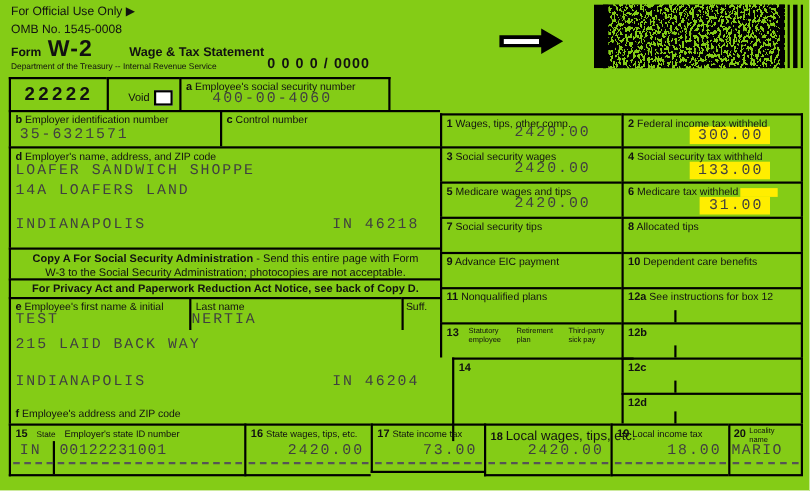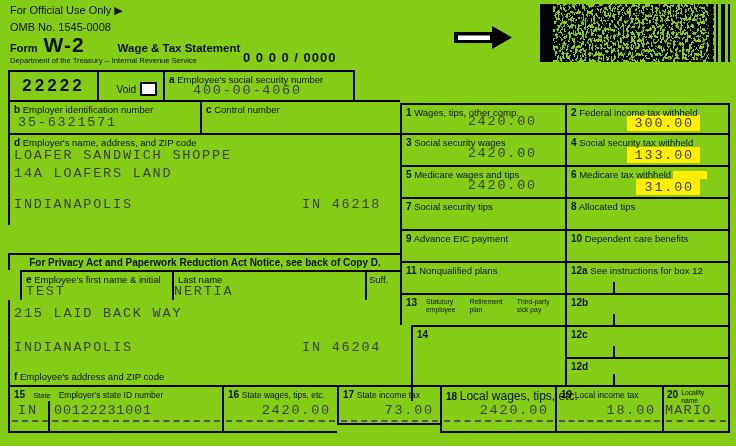--- a/index.html
+++ b/index.html
@@ -109,25 +109,28 @@
 
   <div class="cell" style="left:8px; top:133px; width:392px; height:92px;">
     <div class="lbl"><b class="bn">d</b>
       <span>Employer's name, address, and ZIP code</span></div>
     <div class="mono-line" style="left:4px; top:13px;">LOAFER SANDWICH SHOPPE</div>
     <div class="mono-line" style="left:4px; top:31px;">14A LOAFERS LAND</div>
     <div class="mono-line" style="left:4px; top:62px;">INDIANAPOLIS</div>
     <div class="mono-line" style="left:292px; top:62px;">IN 46218</div>
   </div>
 
+  <div class="cell copya" style="left:8px; top:225px; width:392px; height:28px;">
+    <b>Copy A For Social Security Administration</b><span> - Send this entire page with Form W-3 to the Social Security Administration; photocopies are not acceptable.</span>
+  </div>
   <div class="cell privacy" style="left:8px; top:253px; width:392px; height:17px;">
     <span>For Privacy Act and Paperwork Reduction Act Notice, see back of Copy D.</span>
   </div>
 
-  <div class="cell" style="left:20px; top:270px; width:164px; height:30px;">
+  <div class="cell" style="left:8px; top:270px; width:164px; height:30px;">
     <div class="lbl"><b class="bn">e</b>
       <span>Employee's first name &amp; initial</span></div>
     <div class="val" style="left:4px; bottom:1px;">TEST</div>
   </div>
   <div class="cell" style="left:172px; top:270px; width:193px; height:30px;">
     <div class="lbl"><span>Last name</span></div>
     <div class="val" style="left:0px; bottom:1px;">NERTIA</div>
   </div>
   <div class="cell" style="left:365px; top:270px; width:35px; height:30px;">
     <div class="lbl" style="left:2px;"><span>Suff.</span></div>
@@ -228,21 +231,21 @@
     <div class="val" style="left:8px; top:16px;">IN</div>
     <div class="val" style="left:44px; top:16px; letter-spacing:0.8px;">00122231001</div>
     <div class="vline15"></div>
     <div class="dash"></div>
   </div>
   <div class="cell bb" style="left:222px; top:385px; width:115px; height:48px;">
     <div class="lbl"><b class="bn">16</b> <span style="font-size:8.5px;">State wages, tips, etc.</span></div>
     <div class="val v-br">2420.00</div>
     <div class="dash"></div>
   </div>
-  <div class="cell bb" style="left:337px; top:385px; width:103px; height:40px;">
+  <div class="cell bb" style="left:337px; top:385px; width:103px; height:45px;">
     <div class="lbl"><b class="bn">17</b> <span style="font-size:8.5px;">State income tax</span></div>
     <div class="val v-br">73.00</div>
     <div class="dash"></div>
   </div>
   <div class="cell bb" style="left:440px; top:385px; width:115px; height:48px;">
     <div class="lbl"><b class="bn">18</b> <span style="font-size:12px;">Local wages, tips, etc.</span></div>
     <div class="val v-br">2420.00</div>
     <div class="dash"></div>
   </div>
   <div class="cell bb" style="left:555px; top:385px; width:107px; height:48px;">

